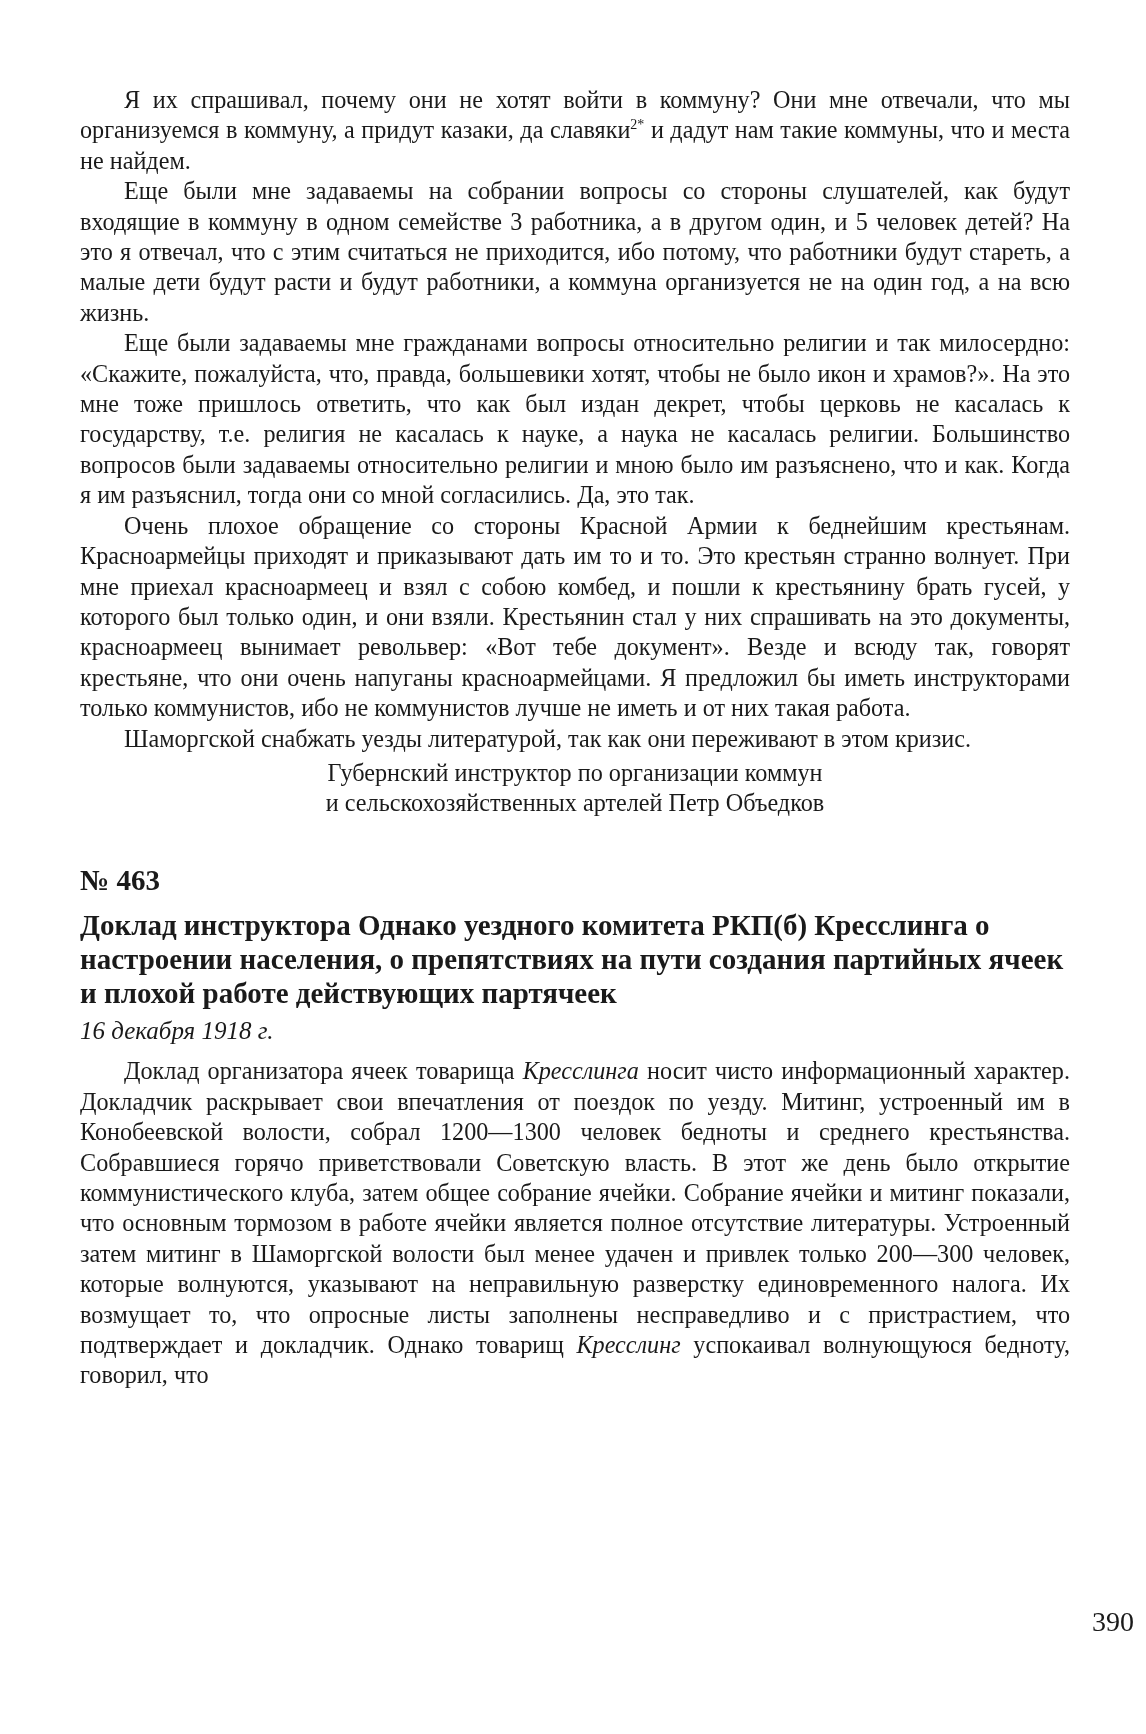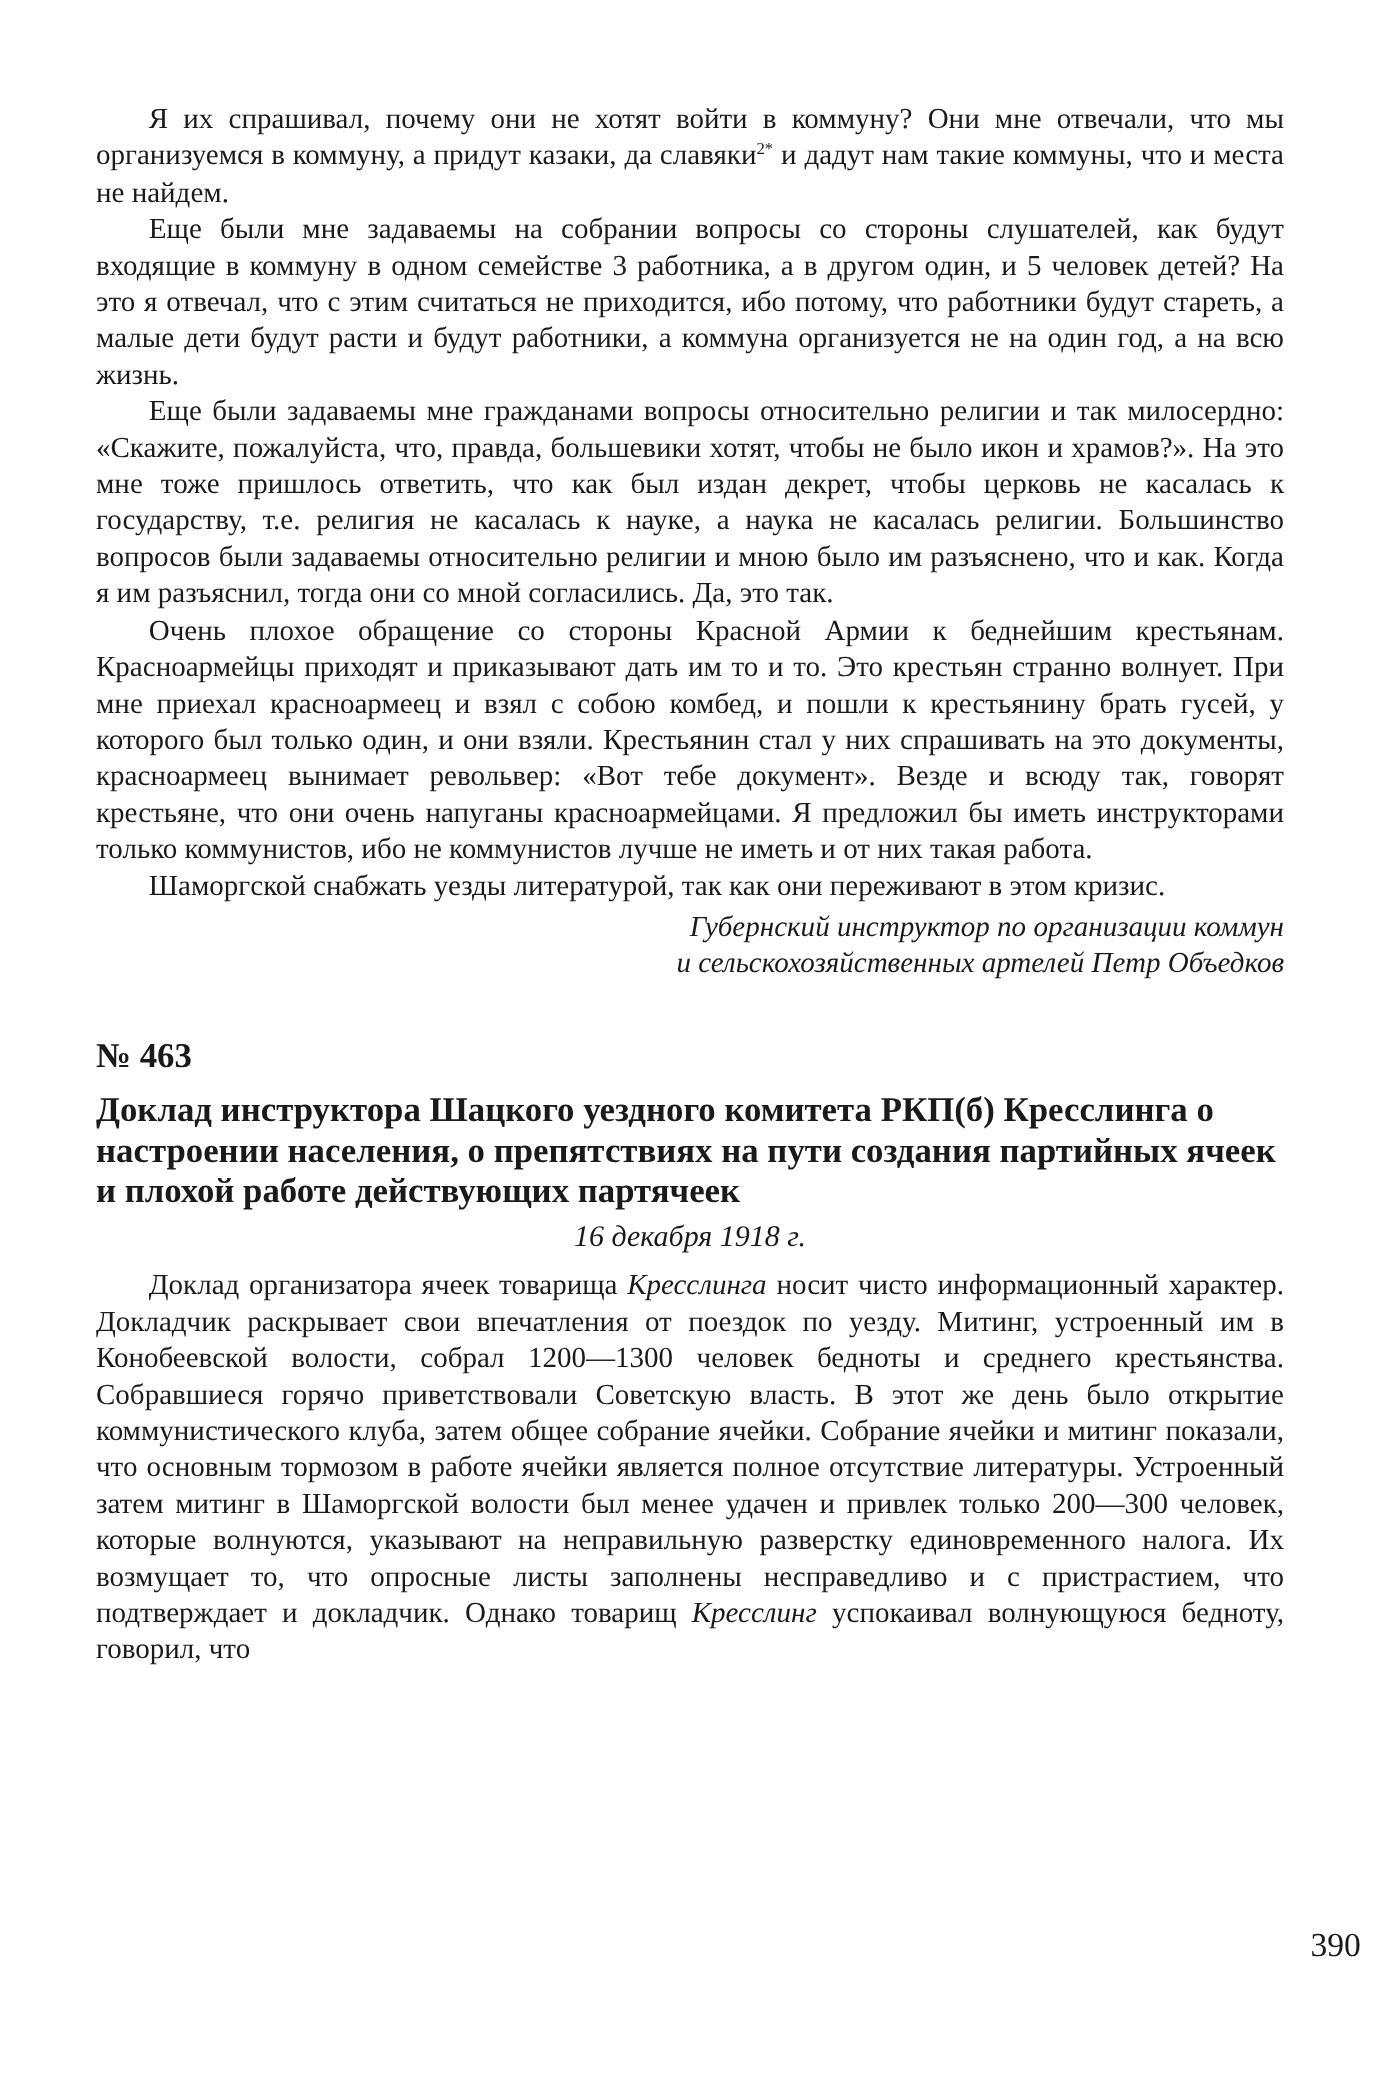--- a/index.html
+++ b/index.html
@@ -1,27 +1,27 @@
 <!DOCTYPE html>
 <html><head>
   <meta charset="utf-8">
   <style>
     html, body { margin: 0; padding: 0; background: #ffffff; }
     body { width: 1146px; height: 1734px; position: relative; overflow: hidden; color: #1a1a1a; }
     .page { position: absolute; left: 80px; top: 60px; width: 990px; font-family: "Liberation Serif", "DejaVu Serif", serif; font-size: 24.2px; line-height: 30.4px; margin-top: 25px; }
     .p { margin: 0; text-align: justify; text-indent: 44px; }
     .sup { font-size: 14px; vertical-align: super; line-height: 0; }
-    .sig { text-align: right; font-style: italic; margin-top: 4px; line-height: 30px; }
+    .sig { text-align: center; margin-top: 4px; line-height: 30px; }
     .archive { margin-top: 14px; text-indent: 0; }
     .footnotes { margin-top: 22px; padding-left: 142px; font-size: 20px; line-height: 24px; }
     .fn { position: relative; }
     .fn .mark { font-size: 13px; vertical-align: super; margin-right: 6px; line-height: 0; }
     .doc-num { margin-top: 44px; font-weight: bold; font-size: 29px; line-height: 36px; }
     .doc-title { margin-top: 10px; font-weight: bold; font-size: 29px; line-height: 34px; text-align: left; }
-    .date { text-align: center; font-style: italic; margin-top: 6px; margin-bottom: 10px; font-size: 25px; }
+    .date { text-align: left; font-style: italic; margin-top: 6px; margin-bottom: 10px; font-size: 25px; }
     .page-number { position: absolute; left: 0; right: 12px; top: 1606px; text-align: right; font-family: "Liberation Serif", "DejaVu Serif", serif; font-size: 28px; }
   </style>
 </head>
 <body>
 
 <div class="page">
   <p class="p"><span>Я их спрашивал, почему они не хотят войти в коммуну? Они мне отвечали, что мы организуемся в коммуну, а придут казаки, да славяки</span><span class="sup">2*</span><span> и дадут нам такие коммуны, что и места не найдем.</span></p>
   <p class="p">Еще были мне задаваемы на собрании вопросы со стороны слушателей, как будут входящие в коммуну в одном семействе 3 работника, а в другом один, и 5 человек детей? На это я отвечал, что с этим считаться не приходится, ибо потому, что работники будут стареть, а малые дети будут расти и будут работники, а коммуна организуется не на один год, а на всю жизнь.</p>
   <p class="p">Еще были задаваемы мне гражданами вопросы относительно религии и так милосердно: «Скажите, пожалуйста, что, правда, большевики хотят, чтобы не было икон и храмов?». На это мне тоже пришлось ответить, что как был издан декрет, чтобы церковь не касалась к государству, т.е. религия не касалась к науке, а наука не касалась религии. Большинство вопросов были задаваемы относительно религии и мною было им разъяснено, что и как. Когда я им разъяснил, тогда они со мной согласились. Да, это так.</p>
   <p class="p">Очень плохое обращение со стороны Красной Армии к беднейшим крестьянам. Красноармейцы приходят и приказывают дать им то и то. Это крестьян странно волнует. При мне приехал красноармеец и взял с собою комбед, и пошли к крестьянину брать гусей, у которого был только один, и они взяли. Крестьянин стал у них спрашивать на это документы, красноармеец вынимает револьвер: «Вот тебе документ». Везде и всюду так, говорят крестьяне, что они очень напуганы красноармейцами. Я предложил бы иметь инструкторами только коммунистов, ибо не коммунистов лучше не иметь и от них такая работа.</p>
@@ -30,19 +30,19 @@
   <div class="sig">
     <div>Губернский инструктор по организации коммун</div>
     <div>и сельскохозяйственных артелей Петр Объедков</div>
   </div>
 
 
   <div class="footnotes">
   </div>
 
   <div class="doc-num">№ 463</div>
-  <div class="doc-title">Доклад инструктора Шацкого уездного комитета РКП(б) Кресслинга о настроении населения, о препятствиях на пути создания партийных ячеек и плохой работе действующих партячеек</div>
+  <div class="doc-title">Доклад инструктора Однако уездного комитета РКП(б) Кресслинга о настроении населения, о препятствиях на пути создания партийных ячеек и плохой работе действующих партячеек</div>
   <div class="date">16 декабря 1918 г.</div>
 
   <p class="p"><span>Доклад организатора ячеек товарища </span><em>Кресслинга</em><span> носит чисто информационный характер. Докладчик раскрывает свои впечатления от поездок по уезду. Митинг, устроенный им в Конобеевской волости, собрал 1200—1300 человек бедноты и среднего крестьянства. Собравшиеся горячо приветствовали Советскую власть. В этот же день было открытие коммунистического клуба, затем общее собрание ячейки. Собрание ячейки и митинг показали, что основным тормозом в работе ячейки является полное отсутствие литературы. Устроенный затем митинг в Шаморгской волости был менее удачен и привлек только 200—300 человек, которые волнуются, указывают на неправильную разверстку единовременного налога. Их возмущает то, что опросные листы заполнены несправедливо и с пристрастием, что подтверждает и докладчик. Однако товарищ </span><em>Кресслинг</em><span> успокаивал волнующуюся бедноту, говорил, что</span></p>
 </div>
 
 <div class="page-number">390</div>
 
 </body></html>

